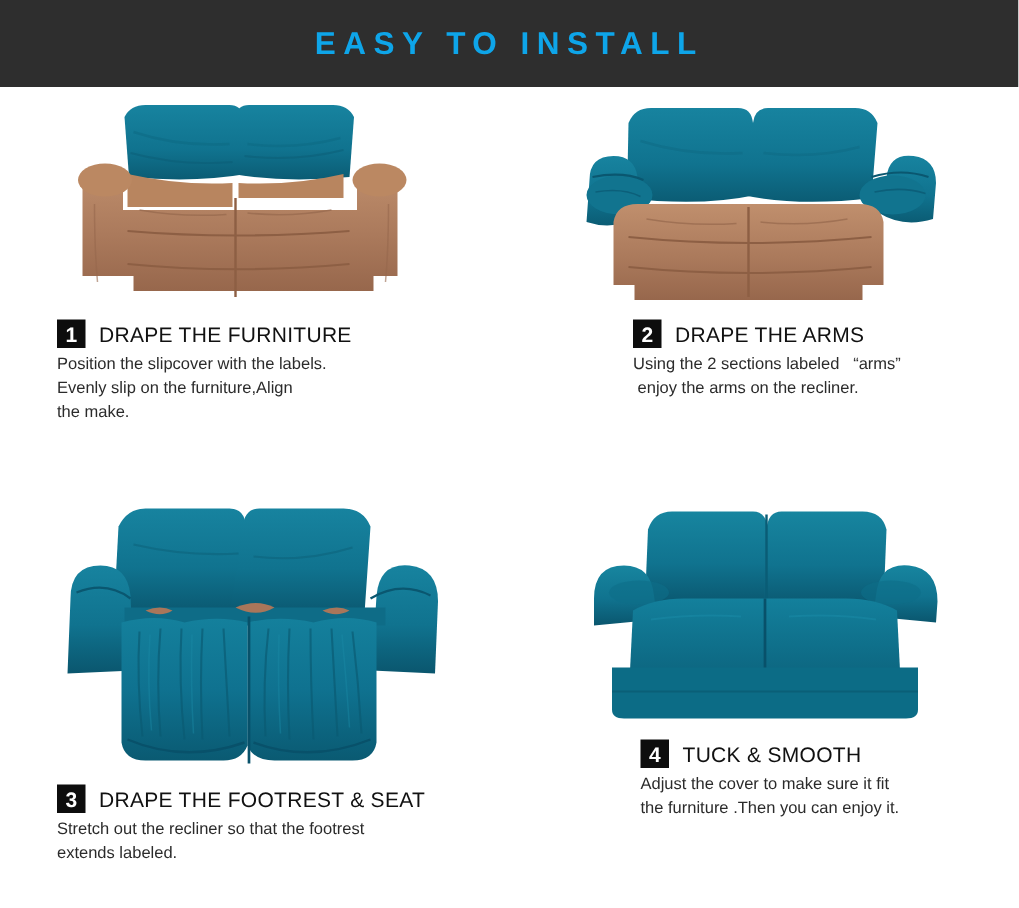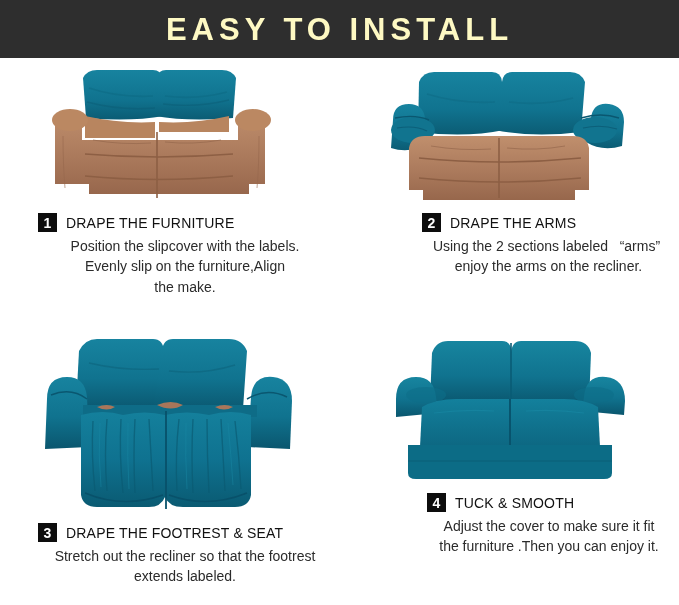--- a/index.html
+++ b/index.html
@@ -11,22 +11,22 @@
     overflow:hidden;
     position:relative;
   }
   
   .banner{
     position:absolute;left:0;top:0;width:679px;height:58px;
     background:#2e2e2e;
     display:flex;align-items:center;justify-content:center;
   }
   .banner-title{
-    color:#fef9c3;
-    font-size:31px;
+    color:#0ea5e9;
+    font-size:21px;
     font-weight:700;
     letter-spacing:5px;
     line-height:1;
     white-space:nowrap;
   }
   
   .grid{
     position:absolute;left:0;top:58px;width:679px;height:547px;
   }
   .cell{position:absolute;}
@@ -57,24 +57,23 @@
   }
   .head-text{
     font-size:14px;
     font-weight:400;
     letter-spacing:.2px;
     color:#111111;
     white-space:nowrap;
   }
   .body{
     margin-top:4px;
-    font-size:14px;
+    font-size:11px;
     line-height:1.45;
     color:#2b2b2b;
-    text-align:center;
   }
   .body div{white-space:pre;}
 </style>
 </head>
 <body>
 
 <div class="banner">
   <div class="banner-title">EASY TO INSTALL</div>
 </div>
 

